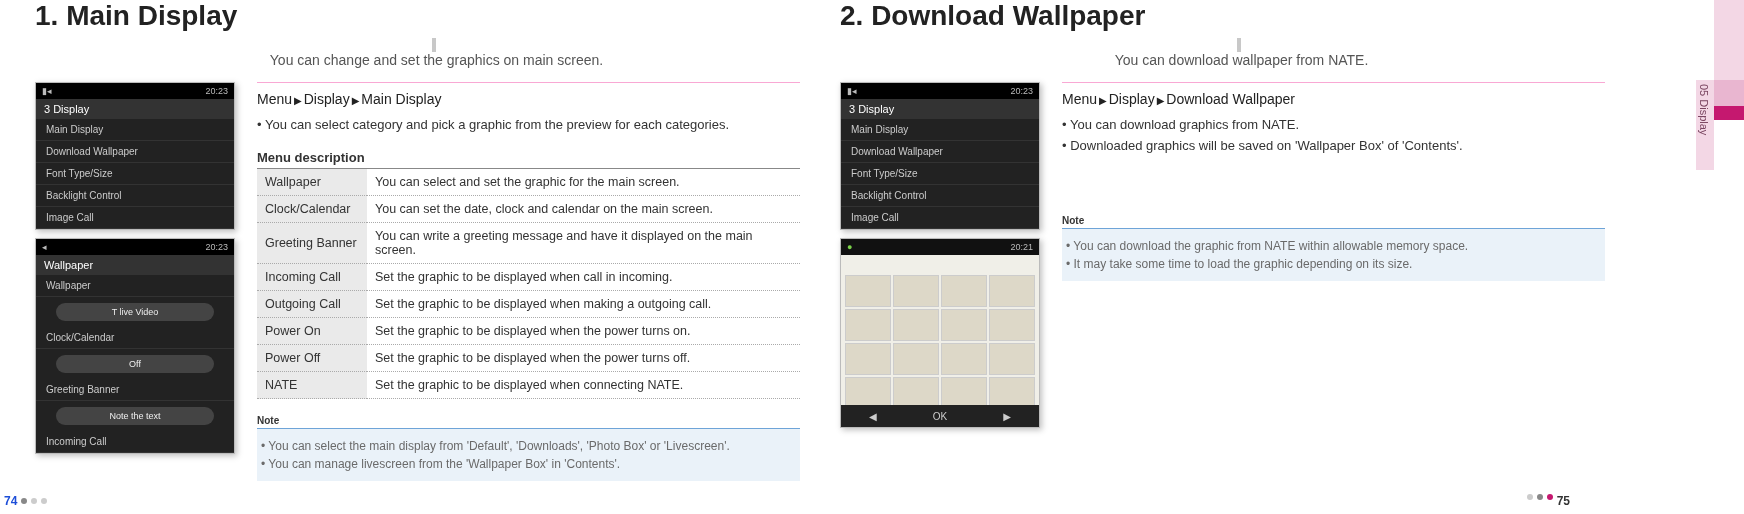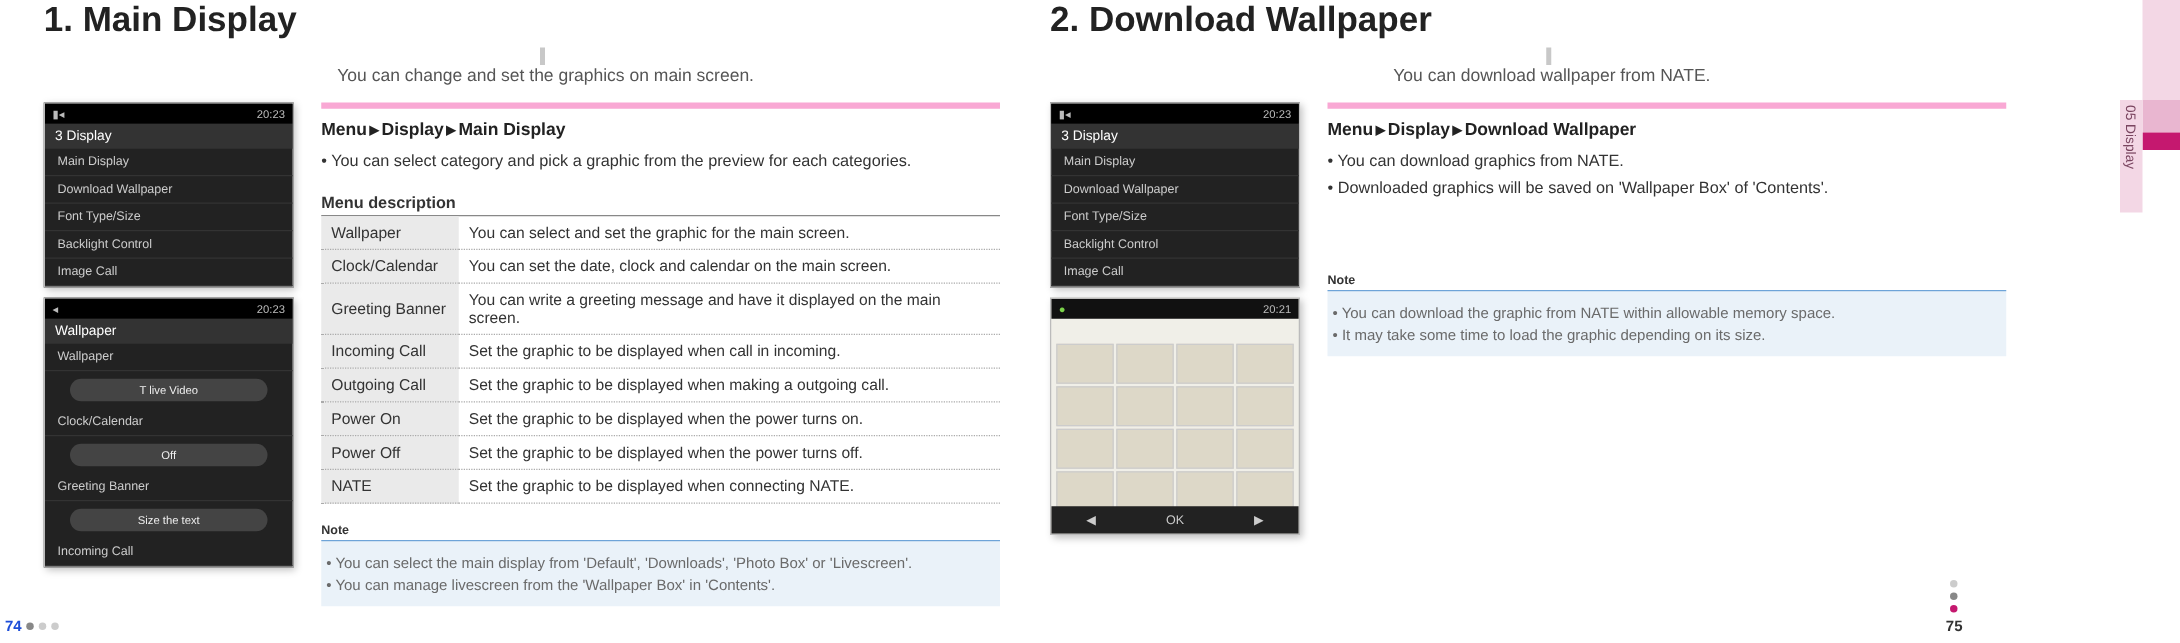--- a/index.html
+++ b/index.html
@@ -112,23 +112,23 @@
     height: 22px;
     background: #222;
     display: flex;
     justify-content: space-around;
     align-items: center;
     color: #ccc;
     font-size: 10px;
   }
   .text-col { flex: 1; }
   .breadcrumb {
-    border-top: 5px solid #f9a8d4;
+    border-top: 1px solid #f9a8d4;
     padding-top: 8px;
-    font-weight: bold;
+    font-weight: normal;
     font-size: 14px;
     color: #222;
     margin-bottom: 10px;
   }
   .breadcrumb .sep {
     display: inline-block;
     margin: 0 2px;
     font-size: 10px;
     vertical-align: middle;
   }
@@ -222,23 +222,22 @@
     gap: 4px;
   }
   .page-num-right {
     position: absolute;
     right: 70px;
     bottom: 6px;
     font-size: 12px;
     font-weight: bold;
     color: #333;
     display: flex;
-    align-items: center;
+    align-items: flex-start;
     gap: 4px;
-    flex-direction: column;
   }
   .dot { width: 6px; height: 6px; border-radius: 50%; display: inline-block; }
   .dot-dark { background: #888; }
   .dot-light { background: #ccc; }
   .dot-pink { background: #c5186f; }
 </style>
 </head>
 <body>
 
 <div class="spread">
@@ -270,21 +269,21 @@
           <div class="phone-top">
               <span>◂</span>
               <span>20:23</span>
             </div>
           <div class="phone-title">Wallpaper</div>
           <div class="phone-item">Wallpaper</div>
           <div class="phone-button">T live Video</div>
           <div class="phone-item">Clock/Calendar</div>
           <div class="phone-button">Off</div>
           <div class="phone-item">Greeting Banner</div>
-          <div class="phone-button">Size the text</div>
+          <div class="phone-button">Note the text</div>
           <div class="phone-item">Incoming Call</div>
         </div>
       </div>
 
       <div class="text-col">
         <div class="breadcrumb">
           <span>Menu</span><span class="sep">▶</span><span>Display</span><span class="sep">▶</span><span>Main Display</span>
         </div>
         <div class="bullet-line">• You can select category and pick a graphic from the preview for each categories.</div>
 

